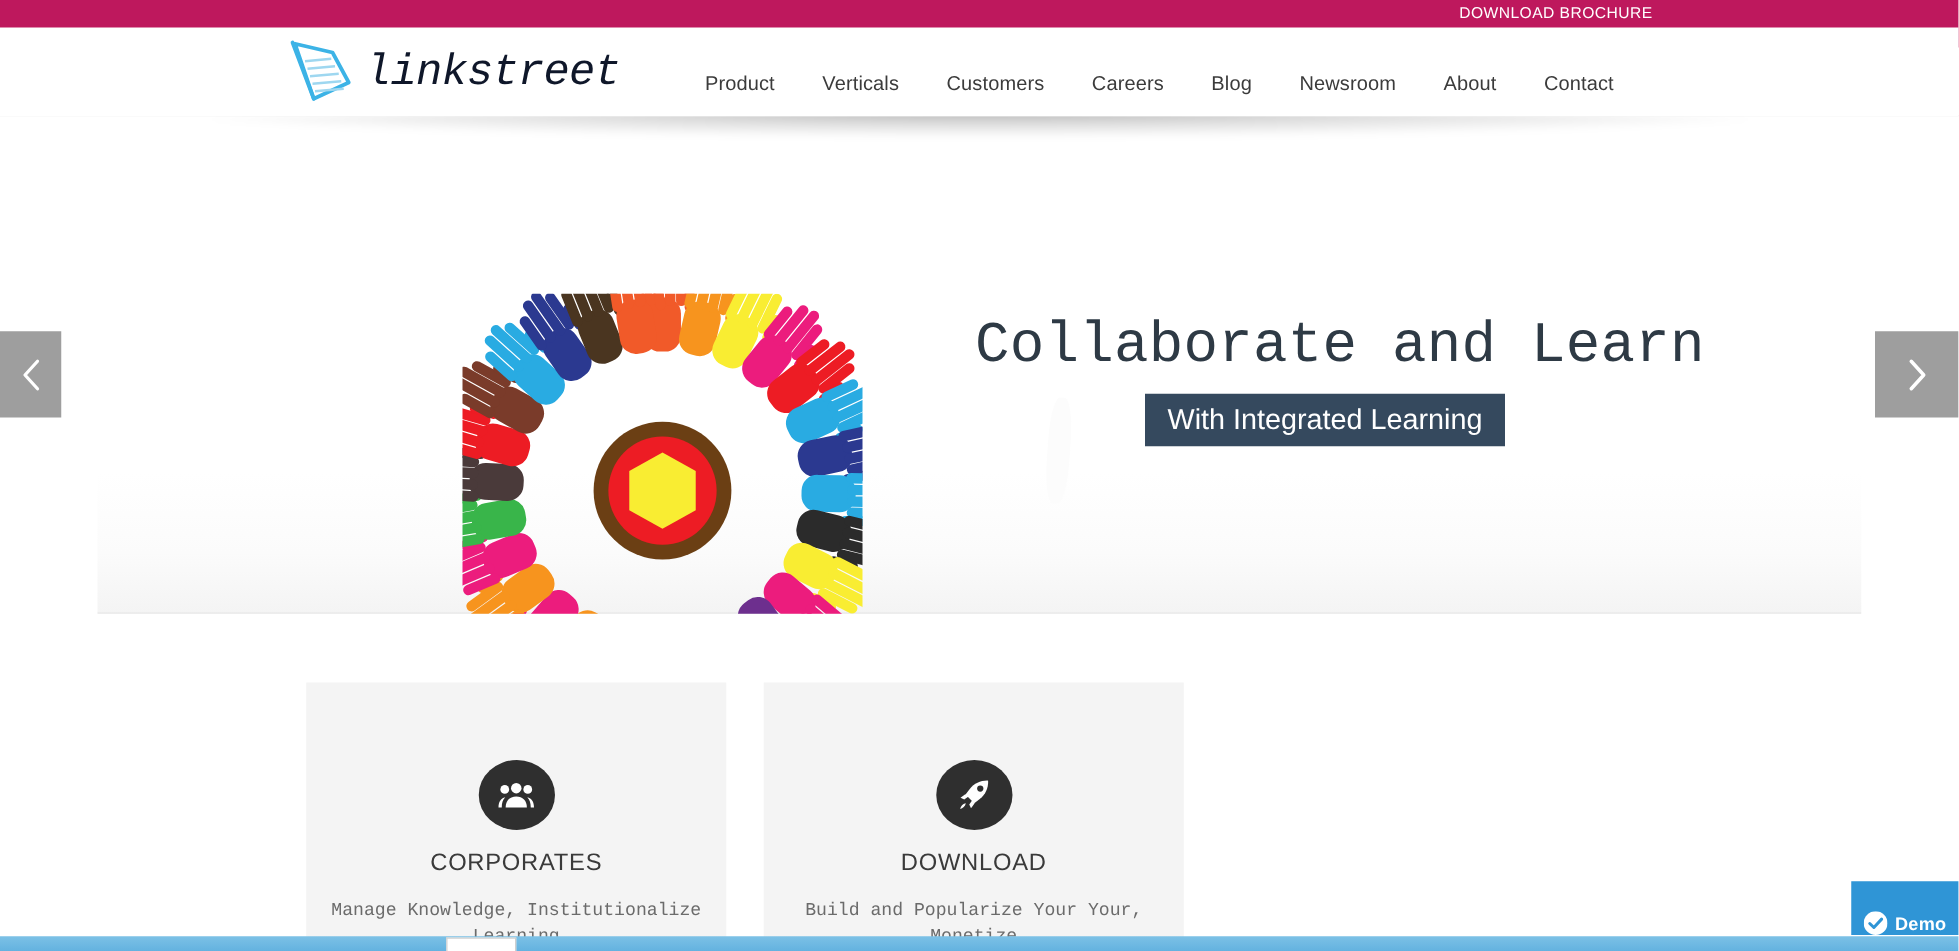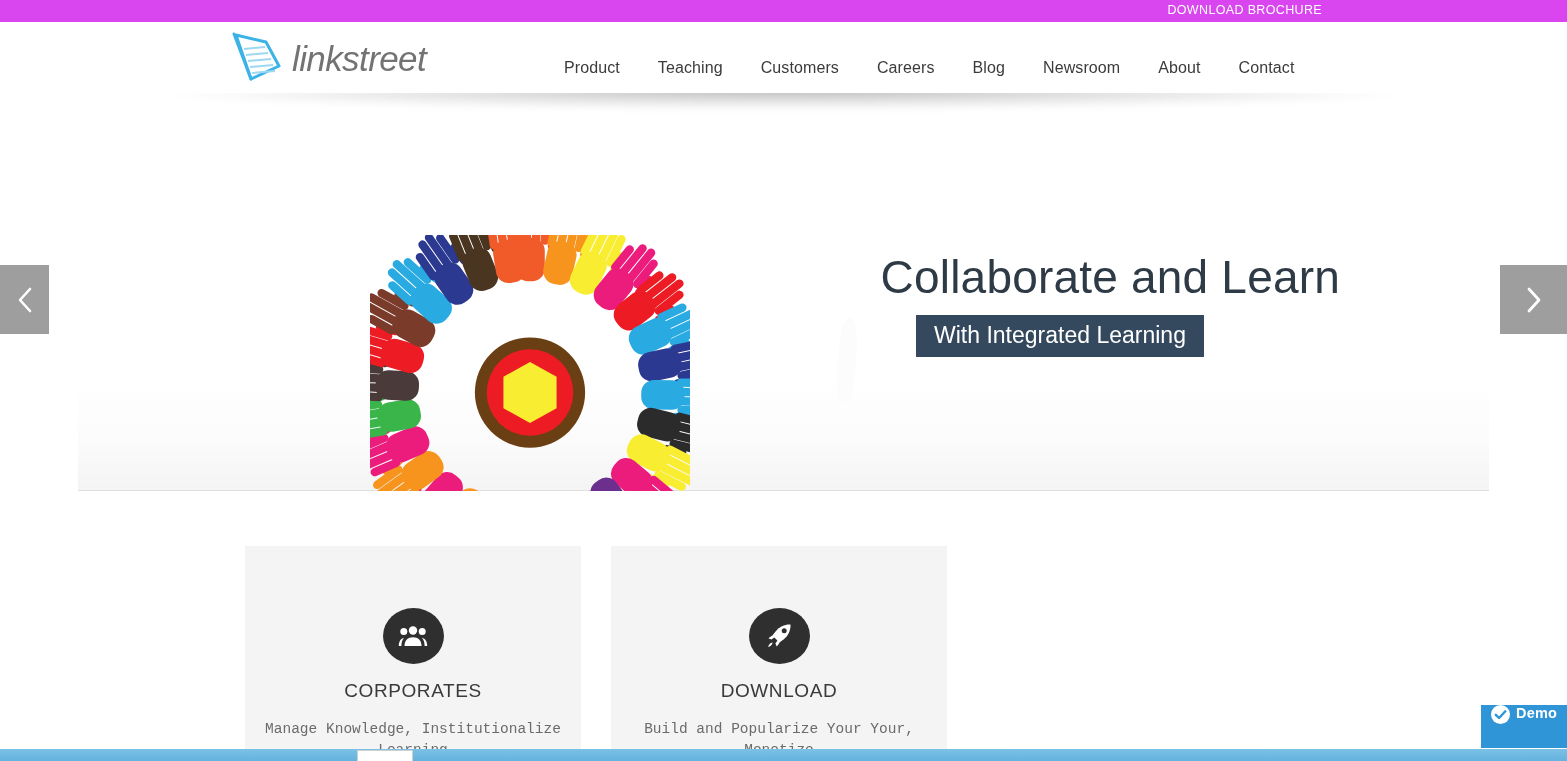--- a/index.html
+++ b/index.html
@@ -20,21 +20,21 @@
     overflow: hidden;
     background: #ffffff;
   }
 
   
   .topbar {
     position: absolute;
     top: 0; left: 0;
     width: 1567px;
     height: 38px;
-    background: #d946ef;
+    background: #be185d;
   }
   .topbar-link {
     position: absolute;
     right: 245px;
     top: 3px;
     color: #ffffff;
     font-size: 12.5px;
     letter-spacing: 0.35px;
     font-family: "Liberation Sans", sans-serif;
     text-decoration: none;
@@ -79,24 +79,24 @@
     left: 232px;
     top: 10px;
     display: flex;
     align-items: center;
     gap: 6px;
     cursor: pointer;
     text-decoration: none;
   }
   .logo-mark { width: 54px; height: 50px; display: block; }
   .logo-word {
-    color: #737373;
+    color: #0f172a;
     font-size: 35px;
     font-style: italic;
-    font-family: Liberation Sans, sans-serif;
+    font-family: Liberation Mono, monospace;
     font-weight: 400;
     letter-spacing: -0.6px;
     line-height: 1;
     position: relative;
     top: 1px;
   }
 
   
   .nav {
     position: absolute;
@@ -156,21 +156,21 @@
   .hero-art svg { display: block; width: 100%; height: 100%; }
 
   .hero-copy {
     position: absolute;
     left: 780px;
     top: 160px;
     width: 560px;
     text-align: right;
   }
   .hero-title {
-    font-family: Liberation Sans, sans-serif;
+    font-family: Liberation Mono, monospace;
     font-size: 46px;
     font-weight: 400;
     color: #2e3a45;
     line-height: 1.08;
     letter-spacing: 0.2px;
     white-space: nowrap;
   }
   .hero-sub-wrap {
     margin-top: 12px;
     display: flex;
@@ -259,21 +259,21 @@
 
   
   .demo-btn {
     position: absolute;
     right: 0;
     bottom: 13px;
     width: 86px;
     height: 43px;
     background: #2f95d6;
     display: flex;
-    align-items: flex-start;
+    align-items: flex-end;
     gap: 6px;
     padding-left: 10px;
     cursor: pointer;
     z-index: 40;
   }
   .demo-btn .check { width: 19px; height: 19px; display: block; }
   .demo-label {
     color: #ffffff;
     font-size: 14.5px;
     font-weight: bold;
@@ -322,21 +322,21 @@
           <line x1="18" y1="35" x2="41" y2="33" stroke="#9ed7f0" stroke-width="2"></line>
           <line x1="20" y1="41" x2="43" y2="39" stroke="#9ed7f0" stroke-width="2"></line>
           <path d="M2 2 L19 47" stroke="#3cb3e6" stroke-width="3" stroke-linecap="round" fill="none"></path>
         </svg>
       </span>
       <span class="logo-word">linkstreet</span>
     </a>
 
     <nav class="nav">
       <a class="nav-item" href="#">Product</a>
-      <a class="nav-item" href="#">Teaching</a>
+      <a class="nav-item" href="#">Verticals</a>
       <a class="nav-item" href="#">Customers</a>
       <a class="nav-item" href="#">Careers</a>
       <a class="nav-item" href="#">Blog</a>
       <a class="nav-item" href="#">Newsroom</a>
       <a class="nav-item" href="#">About</a>
       <a class="nav-item" href="#">Contact</a>
     </nav>
   </div>
 
   <div class="header-shadow"></div>

